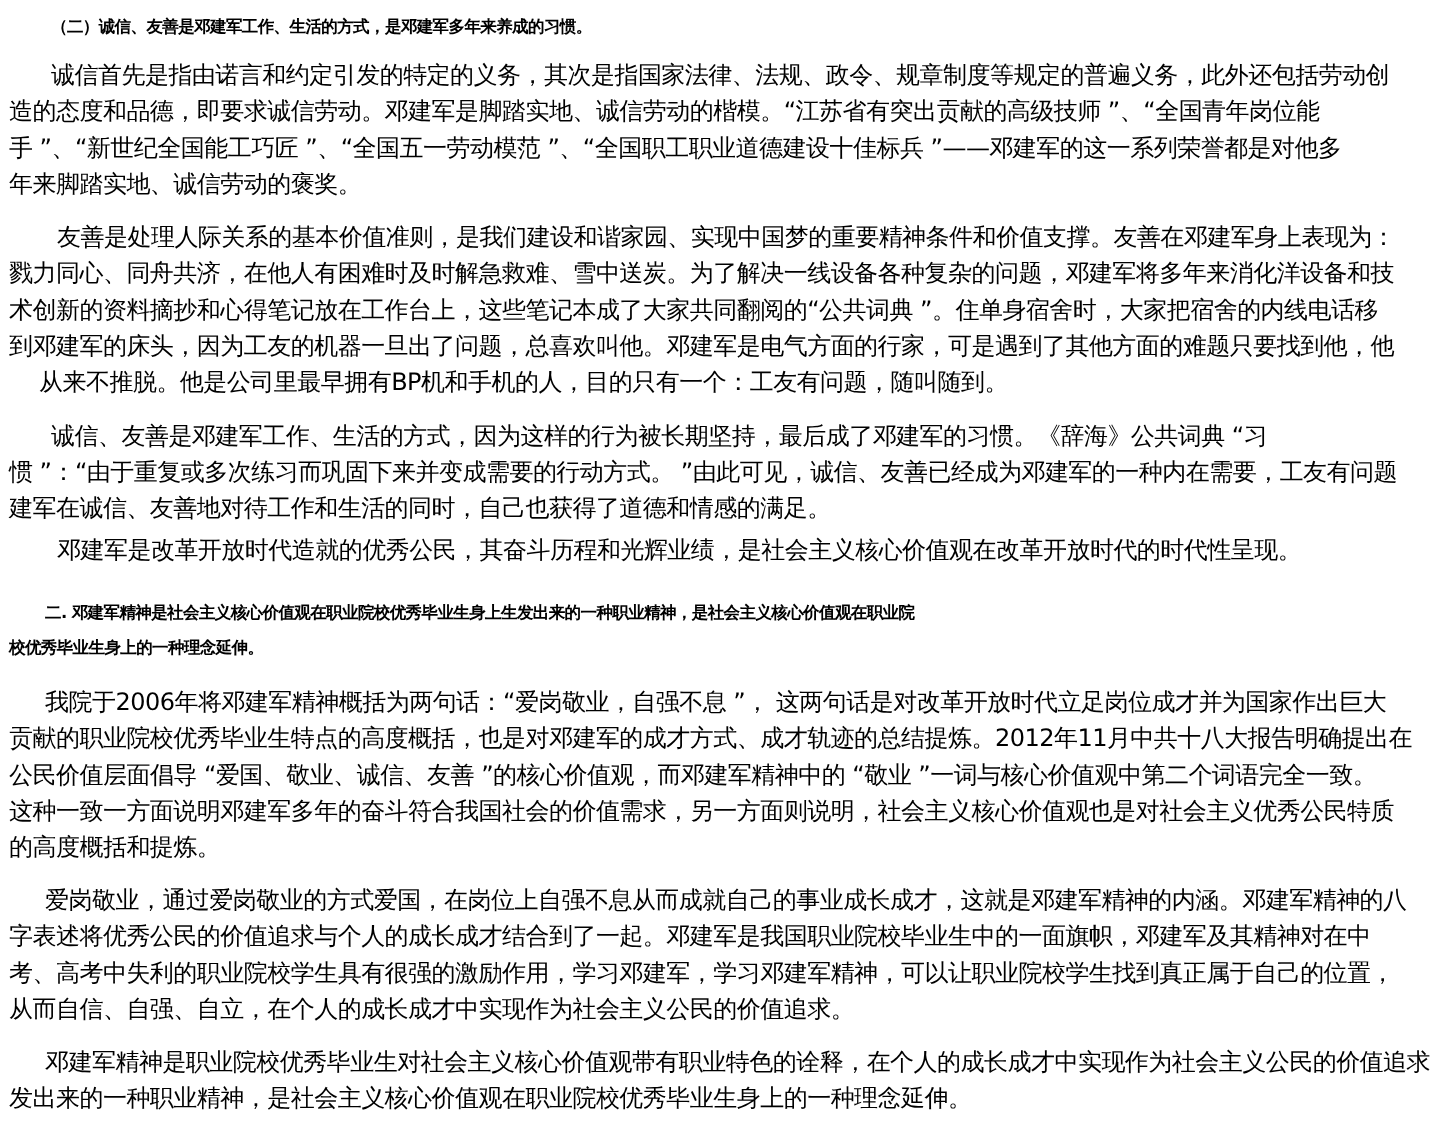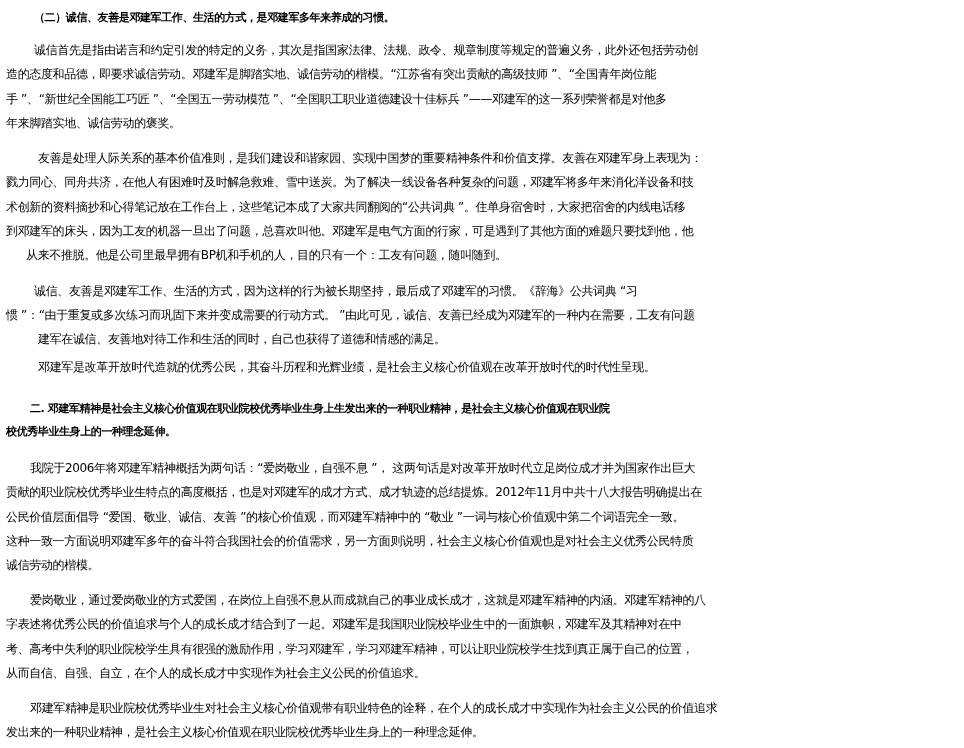--- a/index.html
+++ b/index.html
@@ -18,21 +18,21 @@
     .doc {
       position: absolute;
       left: 6px;
       top: 0;
       width: 952px;
     }
     .line {
       position: absolute;
       left: 0;
       white-space: nowrap;
-      font-size: 12px;
+      font-size: 16px;
       line-height: 24px;
       height: 24px;
       letter-spacing: -0.35px;
     }
     .heading {
       font-weight: bold;
       font-size: 11px;
       letter-spacing: -0.4px;
     }
   </style>
@@ -52,35 +52,35 @@
     <div>
       <div class="line" style="left: 32px; top: 146px;">友善是处理人际关系的基本价值准则，是我们建设和谐家园、实现中国梦的重要精神条件和价值支撑。友善在邓建军身上表现为：</div>
       <div class="line" style="left: 0px; top: 170px;">戮力同心、同舟共济，在他人有困难时及时解急救难、雪中送炭。为了解决一线设备各种复杂的问题，邓建军将多年来消化洋设备和技</div>
       <div class="line" style="left: 0px; top: 195px;">术创新的资料摘抄和心得笔记放在工作台上，这些笔记本成了大家共同翻阅的“公共词典 ”。住单身宿舍时，大家把宿舍的内线电话移</div>
       <div class="line" style="left: 0px; top: 219px;">到邓建军的床头，因为工友的机器一旦出了问题，总喜欢叫他。邓建军是电气方面的行家，可是遇到了其他方面的难题只要找到他，他</div>
       <div class="line" style="left: 0px; top: 243px; margin-left: 20px;">从来不推脱。他是公司里最早拥有BP机和手机的人，目的只有一个：工友有问题，随叫随到。</div>
     </div>
     <div>
       <div class="line" style="left: 28px; top: 279px;">诚信、友善是邓建军工作、生活的方式，因为这样的行为被长期坚持，最后成了邓建军的习惯。《辞海》公共词典 “习</div>
       <div class="line" style="left: 0px; top: 303px;">惯 ”：“由于重复或多次练习而巩固下来并变成需要的行动方式。 ”由此可见，诚信、友善已经成为邓建军的一种内在需要，工友有问题</div>
-      <div class="line" style="left: 0px; top: 327px; margin-left: 32px;">建军在诚信、友善地对待工作和生活的同时，自己也获得了道德和情感的满足。</div>
+      <div class="line" style="left: 0px; top: 327px;">建军在诚信、友善地对待工作和生活的同时，自己也获得了道德和情感的满足。</div>
     </div>
     <div>
       <div class="line" style="left: 32px; top: 355px;">邓建军是改革开放时代造就的优秀公民，其奋斗历程和光辉业绩，是社会主义核心价值观在改革开放时代的时代性呈现。</div>
     </div>
     <div>
       <div class="line heading" style="left: 24px; top: 397px;">二. 邓建军精神是社会主义核心价值观在职业院校优秀毕业生身上生发出来的一种职业精神，是社会主义核心价值观在职业院</div>
       <div class="line heading" style="left: 0px; top: 420px;">校优秀毕业生身上的一种理念延伸。</div>
     </div>
     <div>
       <div class="line" style="left: 24px; top: 456px;">我院于2006年将邓建军精神概括为两句话：“爱岗敬业，自强不息 ”， 这两句话是对改革开放时代立足岗位成才并为国家作出巨大</div>
       <div class="line" style="left: 0px; top: 480px;">贡献的职业院校优秀毕业生特点的高度概括，也是对邓建军的成才方式、成才轨迹的总结提炼。2012年11月中共十八大报告明确提出在</div>
       <div class="line" style="left: 0px; top: 505px;">公民价值层面倡导 “爱国、敬业、诚信、友善 ”的核心价值观，而邓建军精神中的 “敬业 ”一词与核心价值观中第二个词语完全一致。</div>
       <div class="line" style="left: 0px; top: 529px;">这种一致一方面说明邓建军多年的奋斗符合我国社会的价值需求，另一方面则说明，社会主义核心价值观也是对社会主义优秀公民特质</div>
-      <div class="line" style="left: 0px; top: 553px;">诚信劳动的楷模。</div>
+      <div class="line" style="left: 0px; top: 553px;">的高度概括和提炼。</div>
     </div>
     <div>
       <div class="line" style="left: 24px; top: 588px;">爱岗敬业，通过爱岗敬业的方式爱国，在岗位上自强不息从而成就自己的事业成长成才，这就是邓建军精神的内涵。邓建军精神的八</div>
       <div class="line" style="left: 0px; top: 612px;">字表述将优秀公民的价值追求与个人的成长成才结合到了一起。邓建军是我国职业院校毕业生中的一面旗帜，邓建军及其精神对在中</div>
       <div class="line" style="left: 0px; top: 637px;">考、高考中失利的职业院校学生具有很强的激励作用，学习邓建军，学习邓建军精神，可以让职业院校学生找到真正属于自己的位置，</div>
       <div class="line" style="left: 0px; top: 661px;">从而自信、自强、自立，在个人的成长成才中实现作为社会主义公民的价值追求。</div>
     </div>
     <div>
       <div class="line" style="left: 24px; top: 696px;">邓建军精神是职业院校优秀毕业生对社会主义核心价值观带有职业特色的诠释，在个人的成长成才中实现作为社会主义公民的价值追求</div>
       <div class="line" style="left: 0px; top: 720px;">发出来的一种职业精神，是社会主义核心价值观在职业院校优秀毕业生身上的一种理念延伸。</div>

